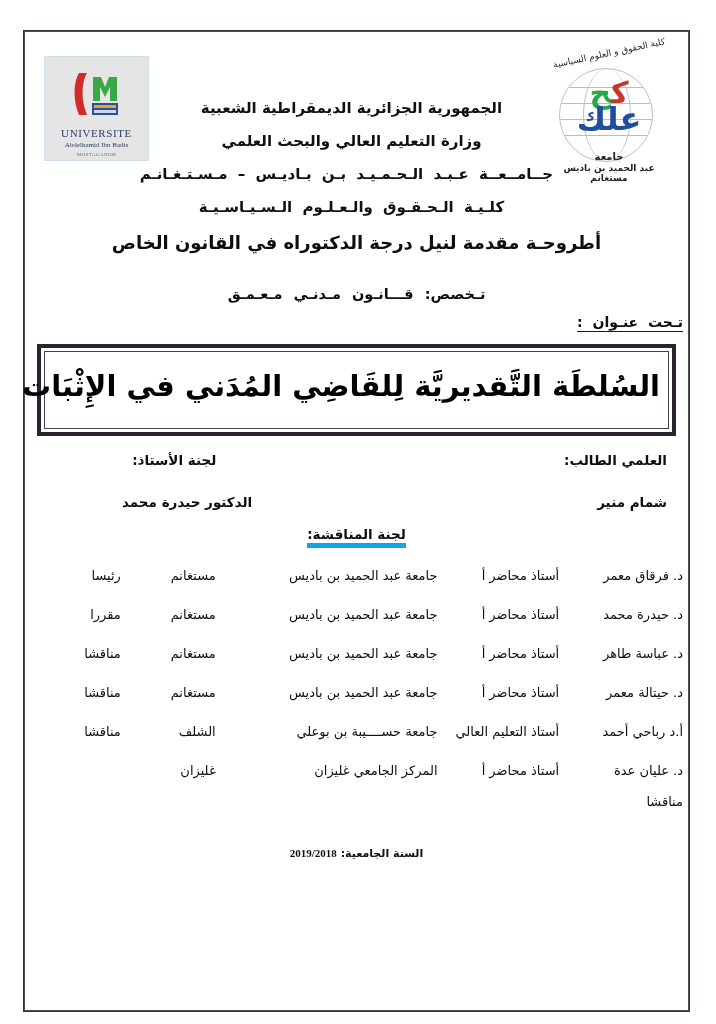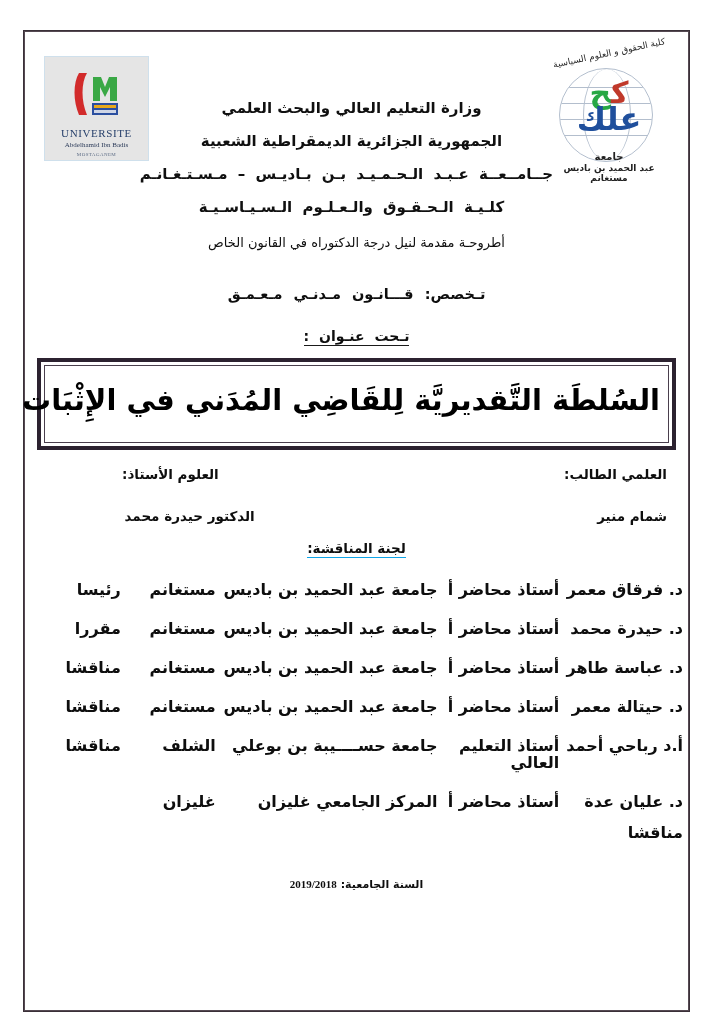--- a/index.html
+++ b/index.html
@@ -216,37 +216,38 @@
     letter-spacing: 2.0px;
     word-spacing: 5px;
   }
 
   
   .degree {
     margin-top: 18px;
     text-align: center;
   }
   .degree .d1 {
-    font-size: 13px;
-    font-weight: normal;
+    font-size: 18px;
+    font-weight: bold;
     line-height: 26px;
   }
   .degree .d2 {
     margin-top: 30px;
     font-size: 14.5px;
     font-weight: bold;
     letter-spacing: 2.3px;
     word-spacing: 6px;
   }
   .degree .d3 {
-    margin-top: 26px;
+    margin-top: 12px;
     font-size: 14px;
     font-weight: bold;
     letter-spacing: 2.2px;
     word-spacing: 5px;
+    text-align: right;
   }
   .degree .d3 span {
     border-bottom: 1px solid #1a1a1a;
     padding-bottom: 1px;
   }
 
   
   .title-box {
     margin: 14px 7px 0 7px;
     border: 4px solid #2c2230;
@@ -299,33 +300,33 @@
   .people .left-col .val { margin-right: -36px; }
 
   
   .jury-title {
     text-align: center;
     margin-top: 2px;
     font-size: 13.5px;
     font-weight: bold;
   }
   .jury-title span {
-    border-bottom: 1px solid #0ea5e9;
+    border-bottom: 5px solid #0ea5e9;
     padding-bottom: 1px;
   }
 
   table.jury {
     margin-top: 14px;
     width: 100%;
     border-collapse: collapse;
     table-layout: fixed;
   }
   table.jury td {
-    font-size: 16px;
-    font-weight: bold;
+    font-size: 13px;
+    font-weight: normal;
     line-height: 17px;
     padding: 11px 0 11px 0;
     vertical-align: top;
     white-space: normal;
   }
   td.c-name  { width: 120px; text-align: right; padding-right: 16px; }
   td.c-rank  { width: 118px; text-align: right; }
   td.c-univ  { width: 215px; text-align: right; }
   td.c-city  { width: 92px;  text-align: right; }
   td.c-role  { width: 88px;  text-align: right; padding-right: 6px; }
@@ -388,22 +389,22 @@
         <div class="glyphs">
           <span class="g1">ك</span><span class="g2">ح</span>
         </div>
         <div class="glyphs2">علك</div>
         <div class="foot1">جامعة</div>
         <div class="foot2">عبد الحميد بن باديس</div>
         <div class="foot3">مستغانم</div>
       </div>
 
       <div class="header-lines">
+        <div class="hl">الجمهورية الجزائرية الديمقراطية الشعبية</div>
         <div class="hl">وزارة التعليم العالي والبحث العلمي</div>
-        <div class="hl">الجمهورية الجزائرية الديمقراطية الشعبية</div>
         <div class="hl spaced">جــامــعــة عـبـد الـحـمـيـد بـن بـاديـس – مـسـتـغـانـم</div>
         <div class="hl spaced">كلـيـة الـحـقـوق والـعـلـوم الـسـيـاسـيـة</div>
       </div>
     </div>
 
     <div class="degree">
       <div class="d1">أطروحـة مقدمة لنيل درجة الدكتوراه في القانون الخاص</div>
       <div class="d2">تـخصص: قـــانـون مـدنـي مـعـمـق</div>
       <div class="d3"><span>تـحت عنـوان :</span></div>
     </div>
@@ -413,21 +414,21 @@
         <div class="title-text">السُلطَة التَّقديريَّة لِلقَاضِي المُدَني في الإِثْبَات</div>
       </div>
     </div>
 
     <div class="people">
       <div class="right-col">
         <div class="lbl">العلمي الطالب:</div>
         <div class="val">شمام منير</div>
       </div>
       <div class="left-col">
-        <div class="lbl">العلوم الأستاذ:</div>
+        <div class="lbl">لجنة الأستاذ:</div>
         <div class="val">الدكتور حيدرة محمد</div>
       </div>
     </div>
 
     <div class="jury-title"><span>لجنة المناقشة:</span></div>
 
     <table class="jury">
       <tbody>
         <tr>
           <td class="c-name">د. فرقاق معمر</td>

